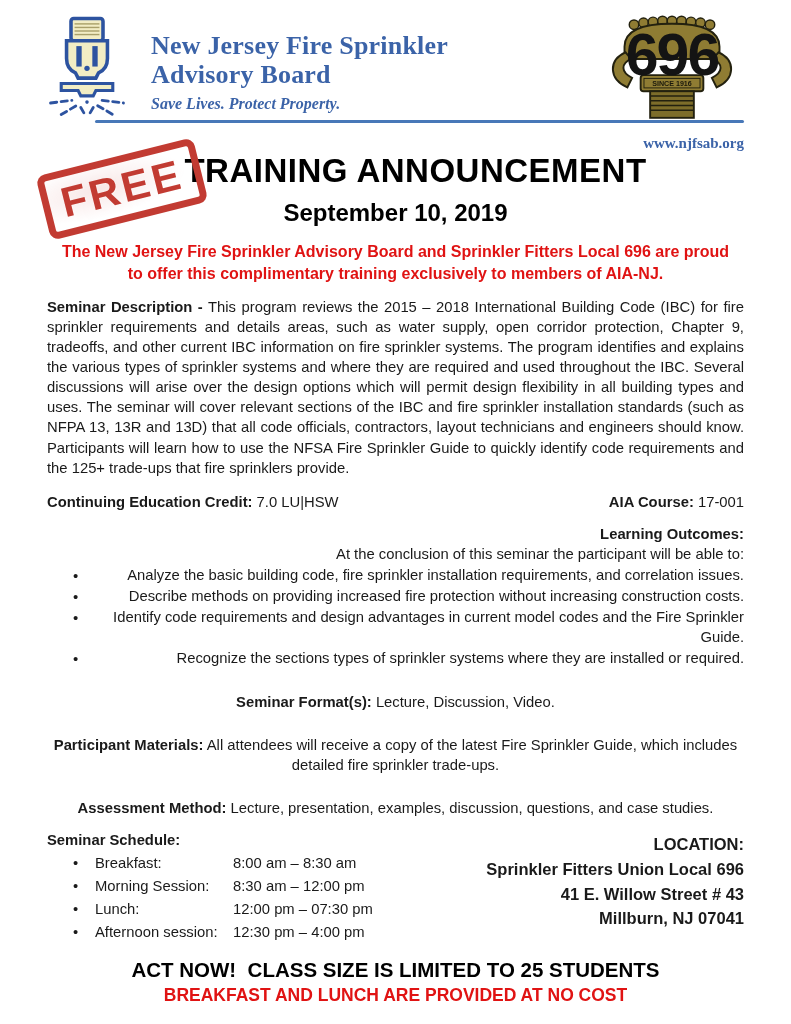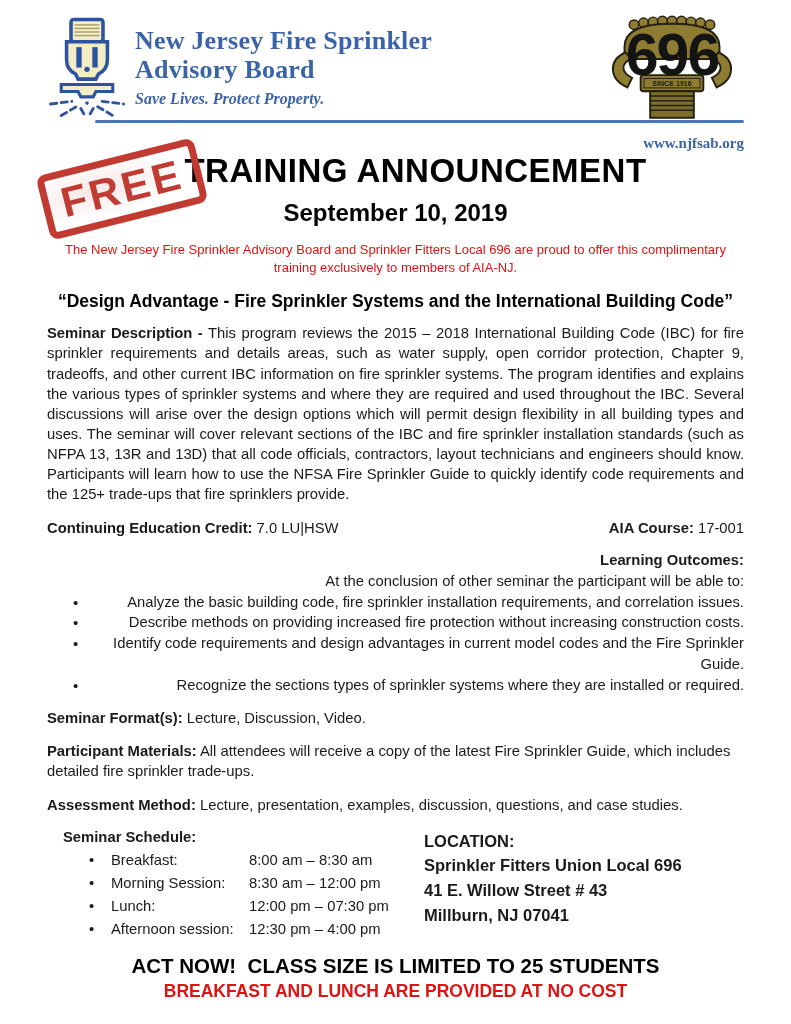--- a/index.html
+++ b/index.html
@@ -7,21 +7,21 @@
   body {
     width: 791px; height: 1024px;
     overflow: hidden;
     font-family: "Liberation Sans", sans-serif;
     color: #1a1a1a;
     position: relative;
   }
   .page { padding: 14px 47px 0 47px; }
 
   
-  .header { display: flex; align-items: flex-start; position: relative; height: 104px; }
+  .header { display: flex; align-items: center; position: relative; height: 104px; gap: 16px; }
   .brand-logo { width: 80px; height: 104px; flex: 0 0 auto; margin-top: 2px; }
   .brand-text { margin-left: 8px; margin-top: 12px; font-family: "Liberation Serif", serif; color: #3b63a8; }
   .org-name { font-size: 26px; font-weight: 700; line-height: 1.12; letter-spacing: 0.2px; }
   .tagline { font-size: 16px; font-style: italic; margin-top: 6px; font-weight: 600; }
   .logo-696 { position: absolute; right: -4px; top: -2px; width: 152px; height: 110px; }
   .header-rule { margin-left: 48px; margin-top: 2px; height: 3px; background: #4878b8; border-radius: 2px; }
 
   .website { text-align: right; font-family: "Liberation Serif", serif; font-weight: 700;
              color: #3b63a8; font-size: 15px; margin-top: 12px; }
 
@@ -31,45 +31,45 @@
   .stamp { border: 7px solid #c23b32; border-radius: 9px; color: #c23b32;
            font-size: 42px; font-weight: 800; letter-spacing: 3px; padding: 2px 12px;
            background: radial-gradient(ellipse at 35% 40%, rgba(194,59,50,0.12), transparent 65%);
            text-shadow: 1px 1px 0 rgba(255,255,255,0.35); }
   .main-title { text-align: center; font-size: 33px; font-weight: 800; letter-spacing: 0.5px;
                 color: #000; padding-left: 40px; }
   .main-date { text-align: center; font-size: 24px; font-weight: 800; color: #000; margin-top: 9px; }
 
   
   .intro-red { margin: 14px auto 0 auto; width: 96%; text-align: center;
-               color: #e01313; font-weight: 400; font-size: 13px; line-height: 1.4; }
+               color: #e01313; font-weight: 700; font-size: 16px; line-height: 1.4; }
   .course-title { margin-top: 14px; text-align: center; font-size: 17.5px; font-weight: 700; color: #000; }
 
   
   .body-text { font-size: 14.8px; line-height: 1.36; }
   .description { margin-top: 11px; text-align: justify; }
   b.inl { font-weight: 700; }
 
   .credits-row { margin-top: 14px; display: flex; justify-content: space-between; gap: 20px; }
 
   .outcomes { margin-top: 12px; text-align: right; }
   .outcomes-list { list-style: none; margin-top: 1px; }
   .outcomes-list li { position: relative; padding-left: 48px; line-height: 1.4; }
   .outcomes-list li::before { content: "•"; position: absolute; left: 26px; font-size: 15px; }
 
-  .para { margin-top: 13px; }
-
-  
-  .schedule-row { margin-top: 12px; display: flex; margin-left: 16px; }
+  .para { margin-top: 23px; text-align: center; }
+
+  
+  .schedule-row { margin-top: 12px; display: flex; }
   .schedule-col { flex: 1 1 auto; }
   .schedule-list { list-style: none; margin-top: 2px; }
   .schedule-list li { position: relative; padding-left: 48px; line-height: 1.55; }
   .schedule-list li::before { content: "•"; position: absolute; left: 26px; }
   .sched-label { display: inline-block; width: 138px; }
-  .location-col { flex: 0 0 320px; text-align: left; font-weight: 700; font-size: 16.5px;
+  .location-col { flex: 0 0 320px; text-align: right; font-weight: 700; font-size: 16.5px;
                   line-height: 1.5; padding-top: 2px; }
 
   
   .cta { margin-top: 14px; text-align: center; }
   .cta-line1 { font-size: 20.5px; font-weight: 800; color: #000; white-space: pre-wrap; }
   .cta-line2 { font-size: 17.5px; font-weight: 800; color: #e01313; margin-top: 3px; }
 </style>
 </head>
 <body>
 
@@ -150,32 +150,31 @@
 
   <div class="title-block">
     <div class="stamp-wrap">
       <div class="stamp">FREE</div>
     </div>
     <div class="main-title">TRAINING ANNOUNCEMENT</div>
     <div class="main-date">September 10, 2019</div>
   </div>
 
   <div class="intro-red">The New Jersey Fire Sprinkler Advisory Board and Sprinkler Fitters Local 696 are proud to offer this complimentary training exclusively to members of AIA-NJ.</div>
-  <div class="course-title">“Design Advantage - Fire Sprinkler Systems and the International Building Code”</div>
 
   <p class="body-text description"><b class="inl">Seminar Description -</b><span> This program reviews the 2015 – 2018 International Building Code (IBC) for fire sprinkler requirements and details areas, such as water supply, open corridor protection, Chapter 9, tradeoffs, and other current IBC information on fire sprinkler systems. The program identifies and explains the various types of sprinkler systems and where they are required and used throughout the IBC. Several discussions will arise over the design options which will permit design flexibility in all building types and uses. The seminar will cover relevant sections of the IBC and fire sprinkler installation standards (such as NFPA 13, 13R and 13D) that all code officials, contractors, layout technicians and engineers should know. Participants will learn how to use the NFSA Fire Sprinkler Guide to quickly identify code requirements and the 125+ trade-ups that fire sprinklers provide.</span></p>
 
   <div class="body-text credits-row">
     <span><b class="inl">Continuing Education Credit:</b><span> 7.0 LU|HSW</span></span>
     <span><b class="inl">AIA Course:</b><span> 17-001</span></span>
   </div>
 
   <div class="body-text outcomes">
     <b class="inl">Learning Outcomes:</b>
-    <div>At the conclusion of other seminar the participant will be able to:</div>
+    <div>At the conclusion of this seminar the participant will be able to:</div>
     <ul class="outcomes-list">
       <li><span>Analyze the basic building code, fire sprinkler installation requirements, and correlation issues.</span></li>
       <li><span>Describe methods on providing increased fire protection without increasing construction costs.</span></li>
       <li><span>Identify code requirements and design advantages in current model codes and the Fire Sprinkler Guide.</span></li>
       <li><span>Recognize the sections types of sprinkler systems where they are installed or required.</span></li>
     </ul>
   </div>
 
   <p class="body-text para"><b class="inl">Seminar Format(s):</b><span> Lecture, Discussion, Video.</span></p>
 

